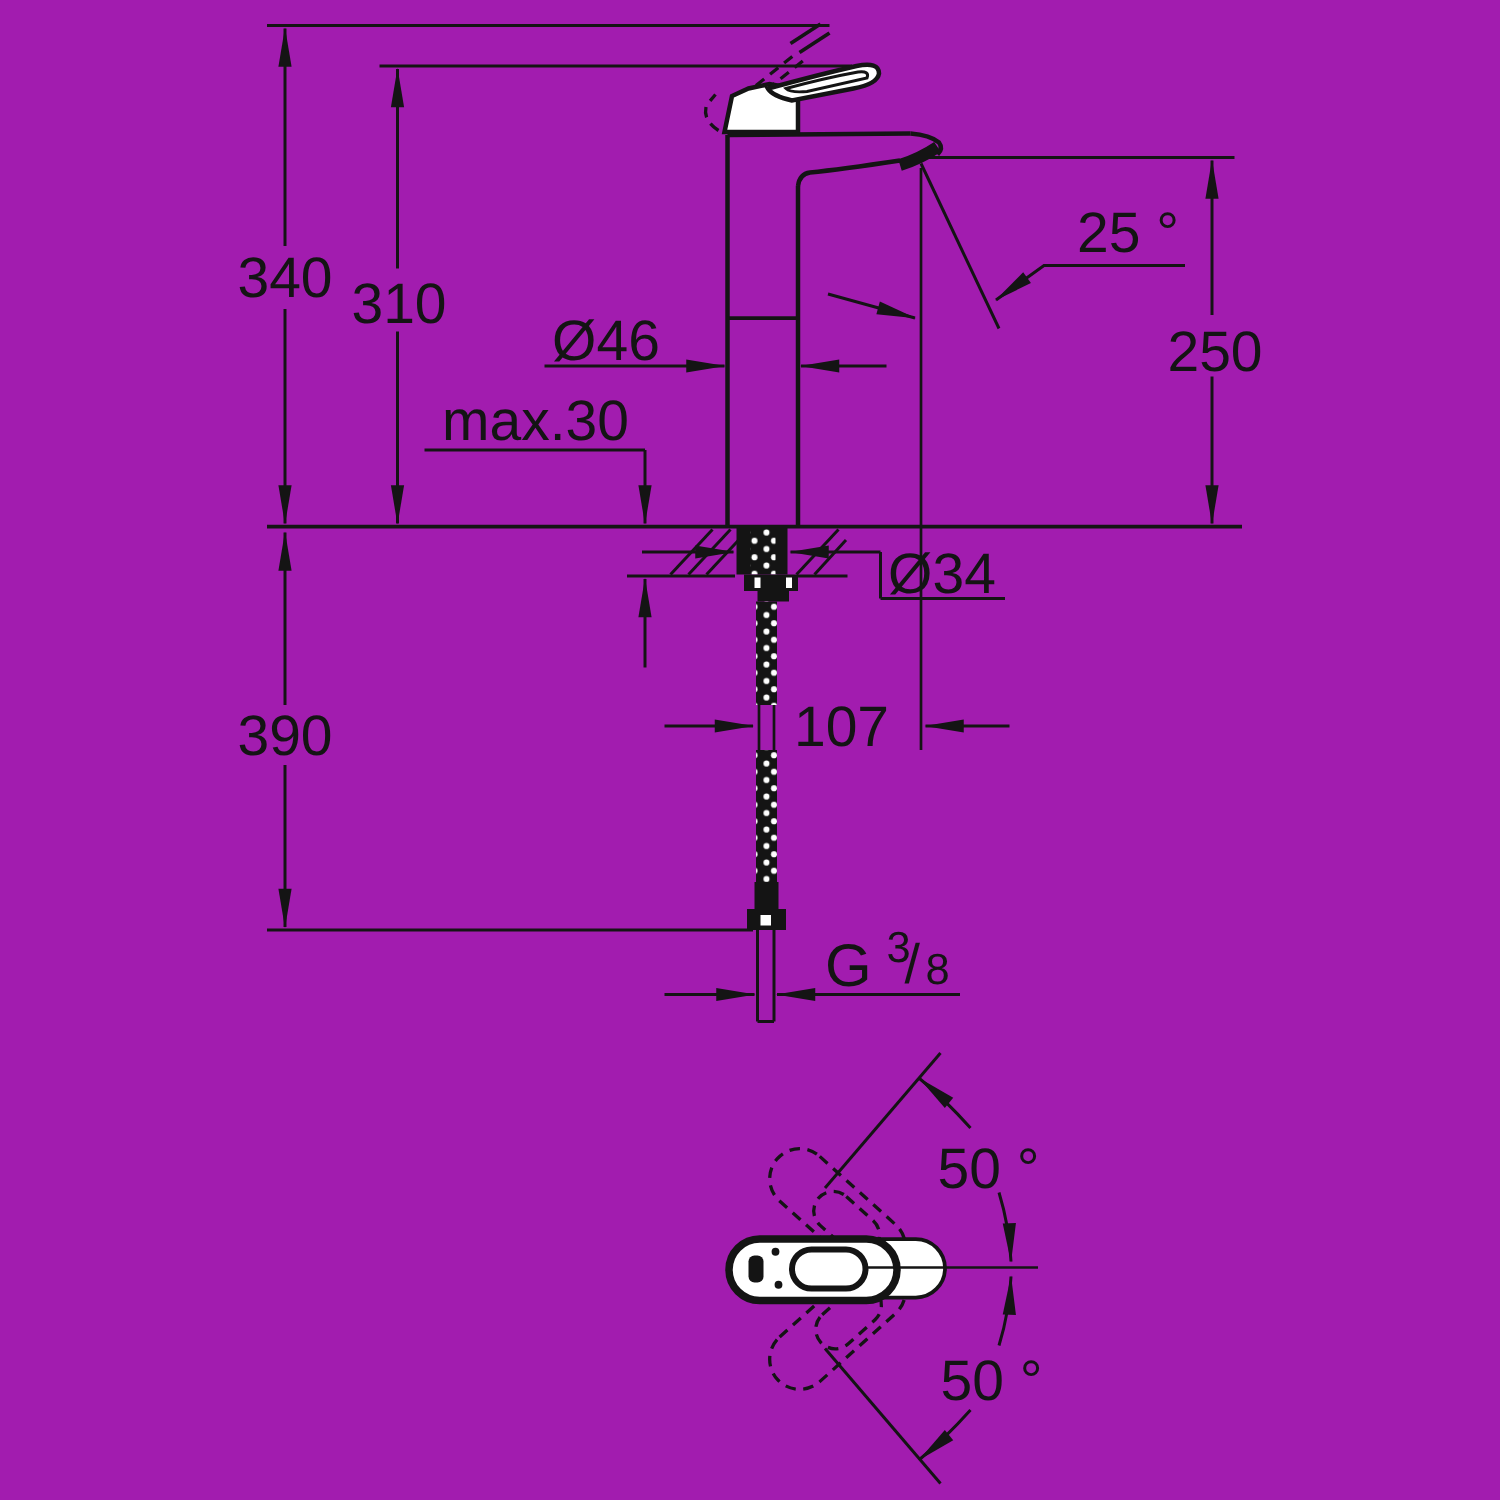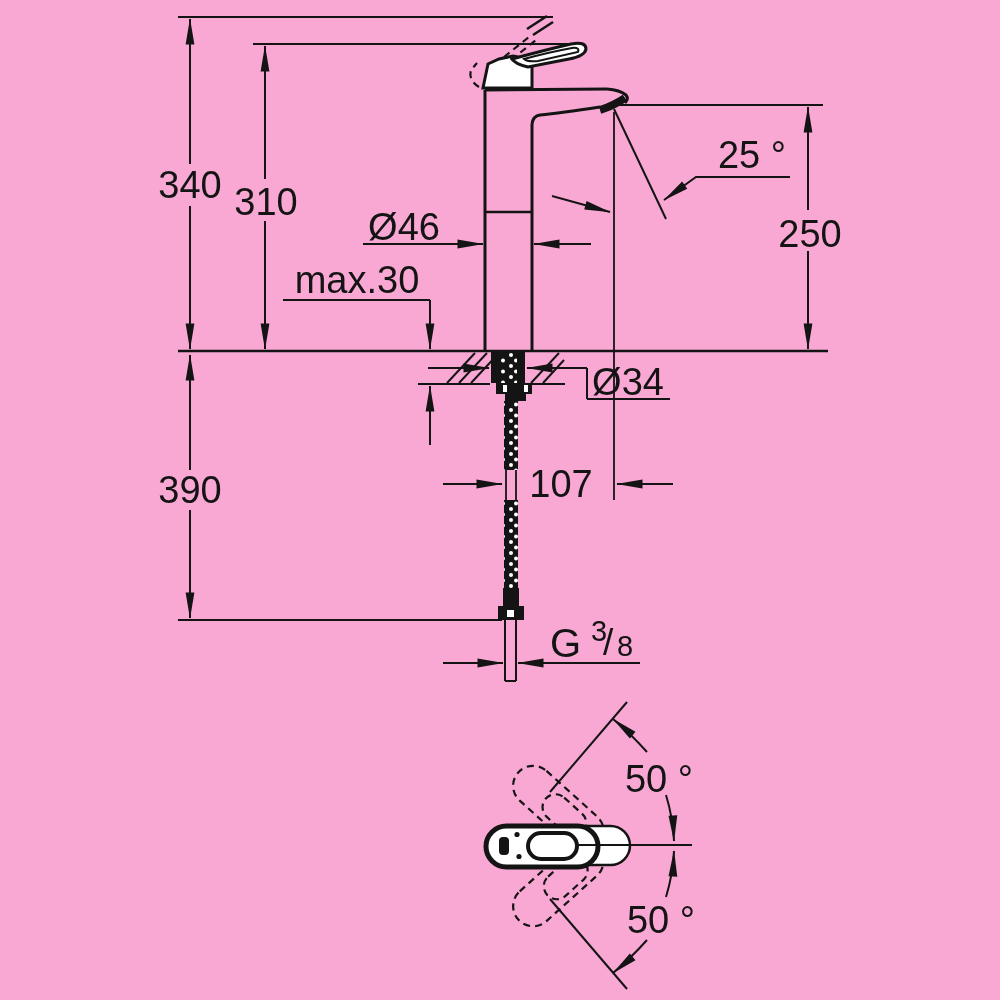--- a/index.html
+++ b/index.html
@@ -1,16 +1,16 @@
 <!DOCTYPE html>
 <html><head>
 <meta charset="utf-8">
 <style>
   html,body{margin:0;padding:0;background:#ffffff;}
-  .stage{position:relative;width:1000px;height:1000px;background:#f9a8d4;overflow:hidden;
+  .stage{position:relative;width:1000px;height:1000px;background:#a21caf;overflow:hidden;
          font-family:"Liberation Sans", sans-serif;}
   svg{position:absolute;left:0;top:0;}
   text{font-family:"Liberation Sans", sans-serif;fill:#141414;}
   .dim{font-size:38px;}
   .dimG{font-size:40px;}
   .dimSup{font-size:29px;}
   .dimSlash{font-size:37px;}
   .ln{stroke:#141414;stroke-width:2;fill:none;}
   .ln15{stroke:#141414;stroke-width:1.8;fill:none;}
   .ln25{stroke:#141414;stroke-width:2.5;fill:none;}

